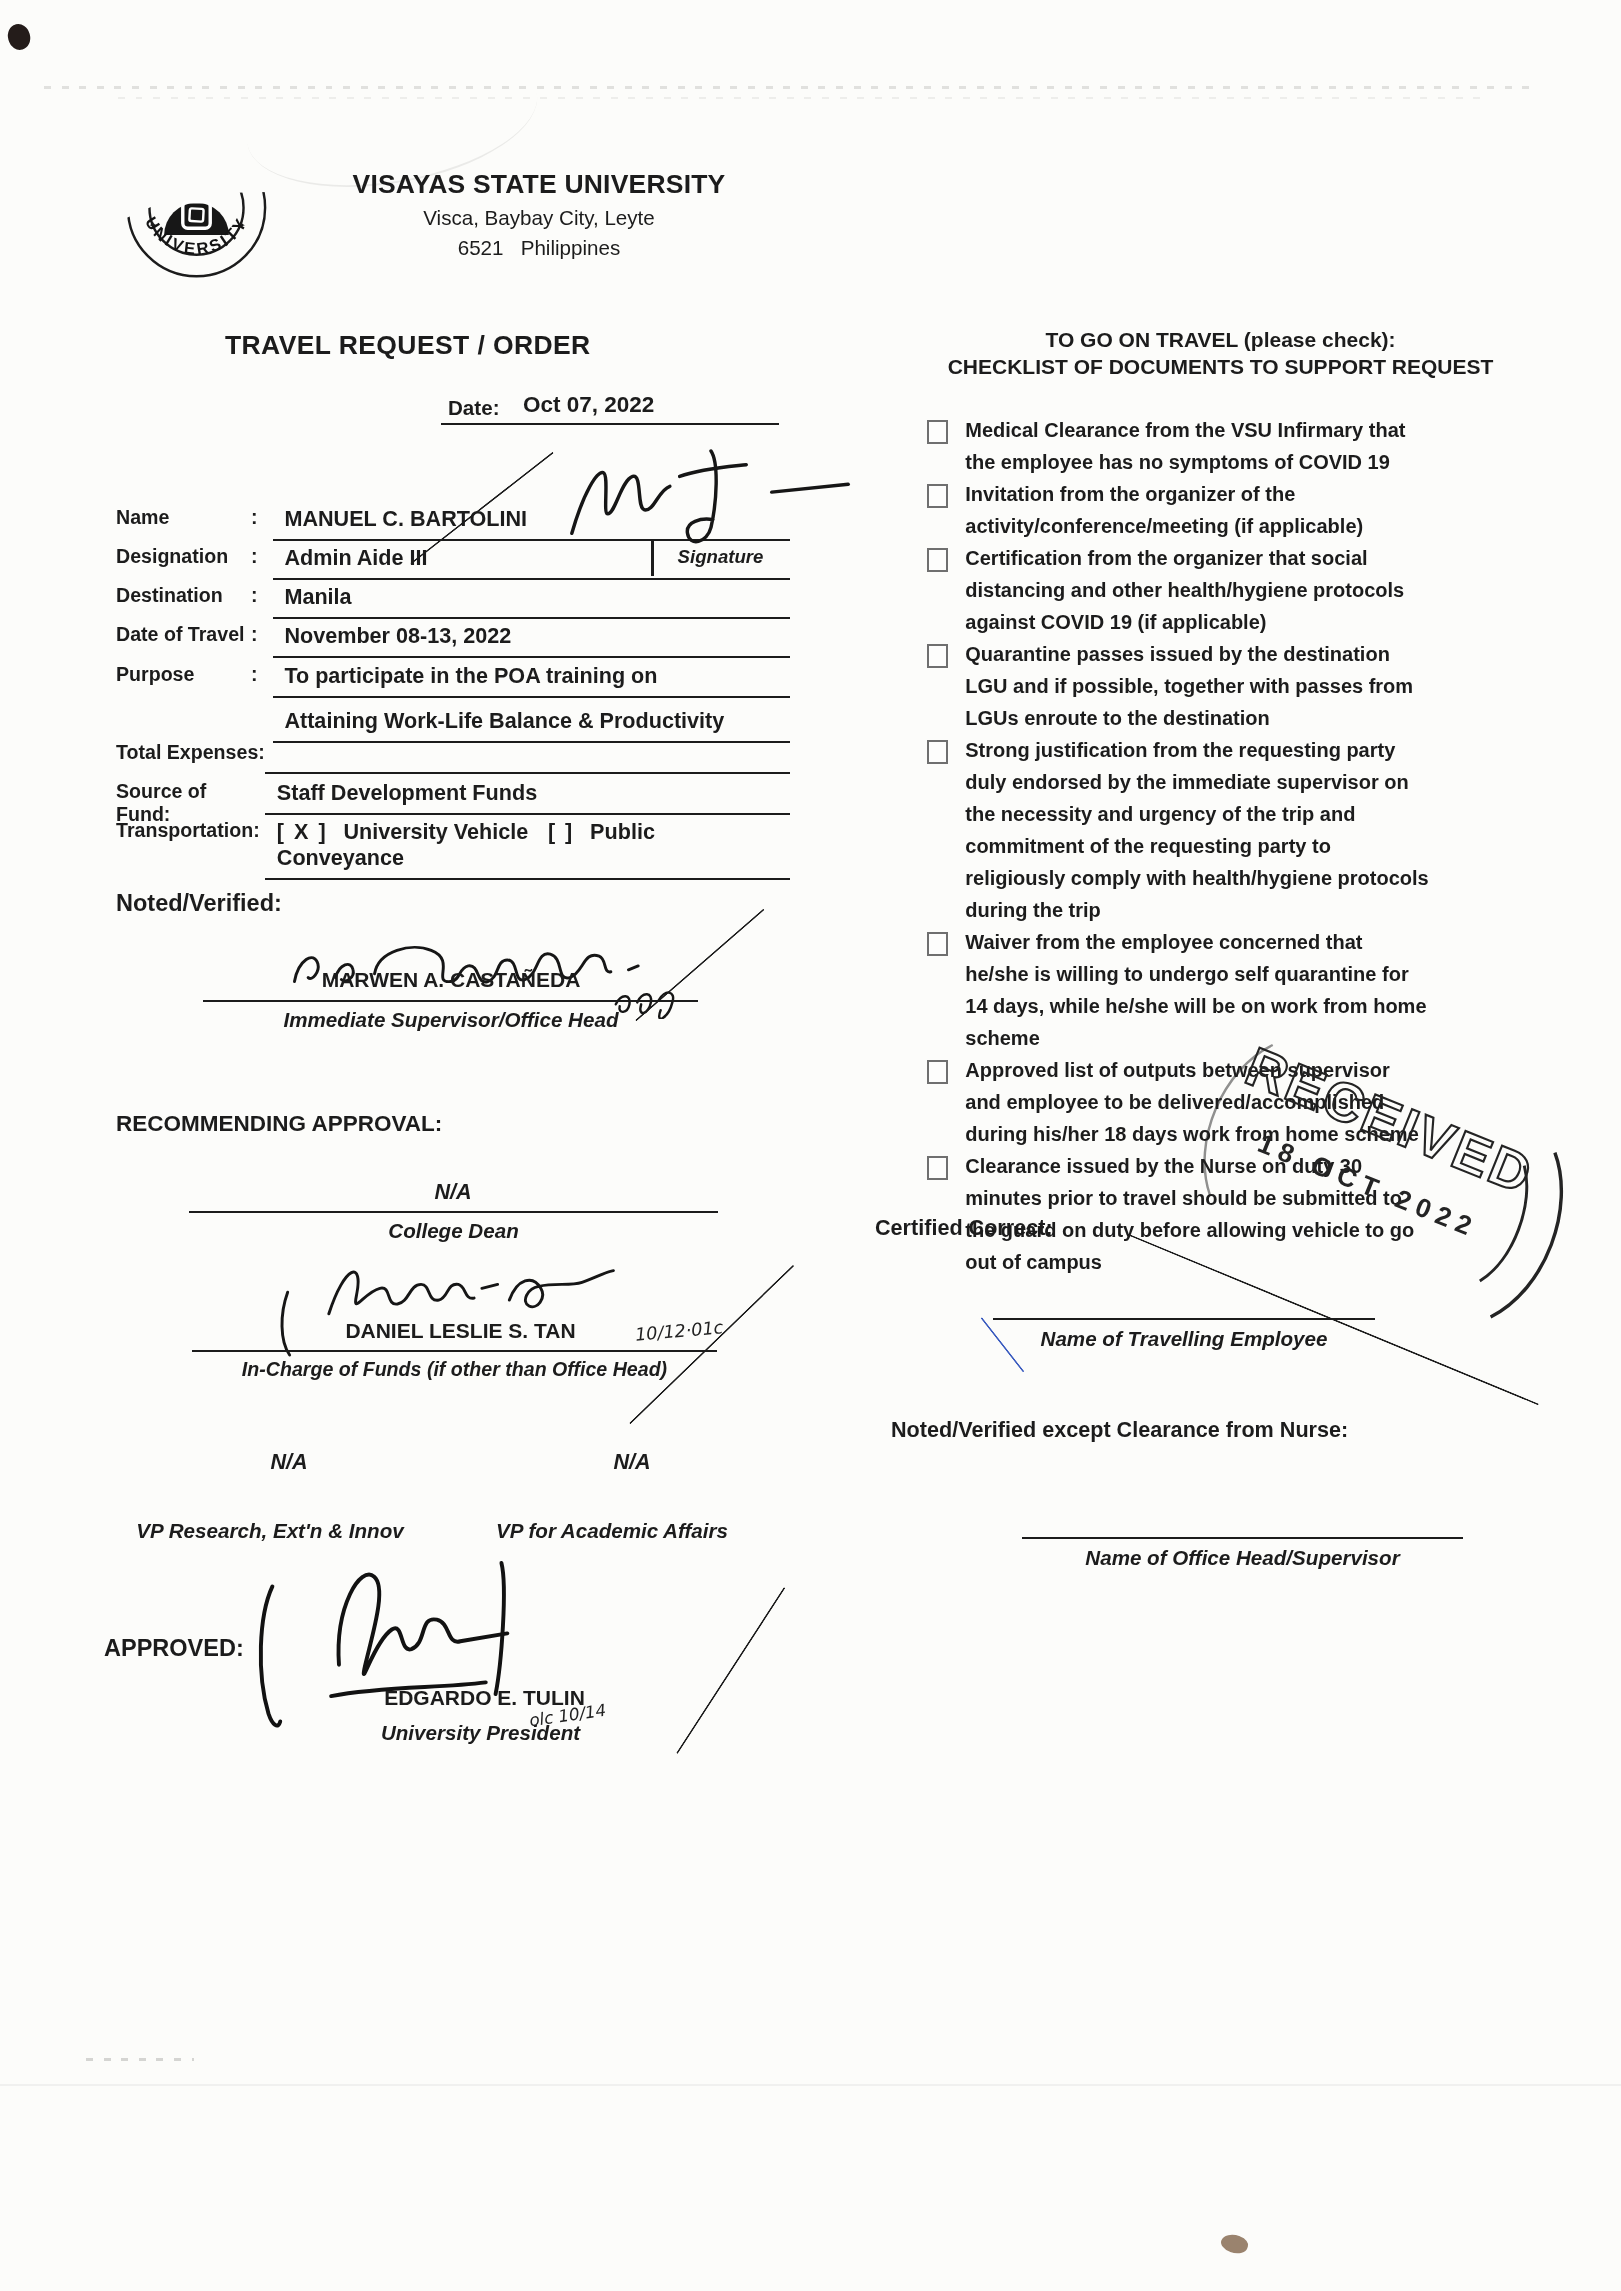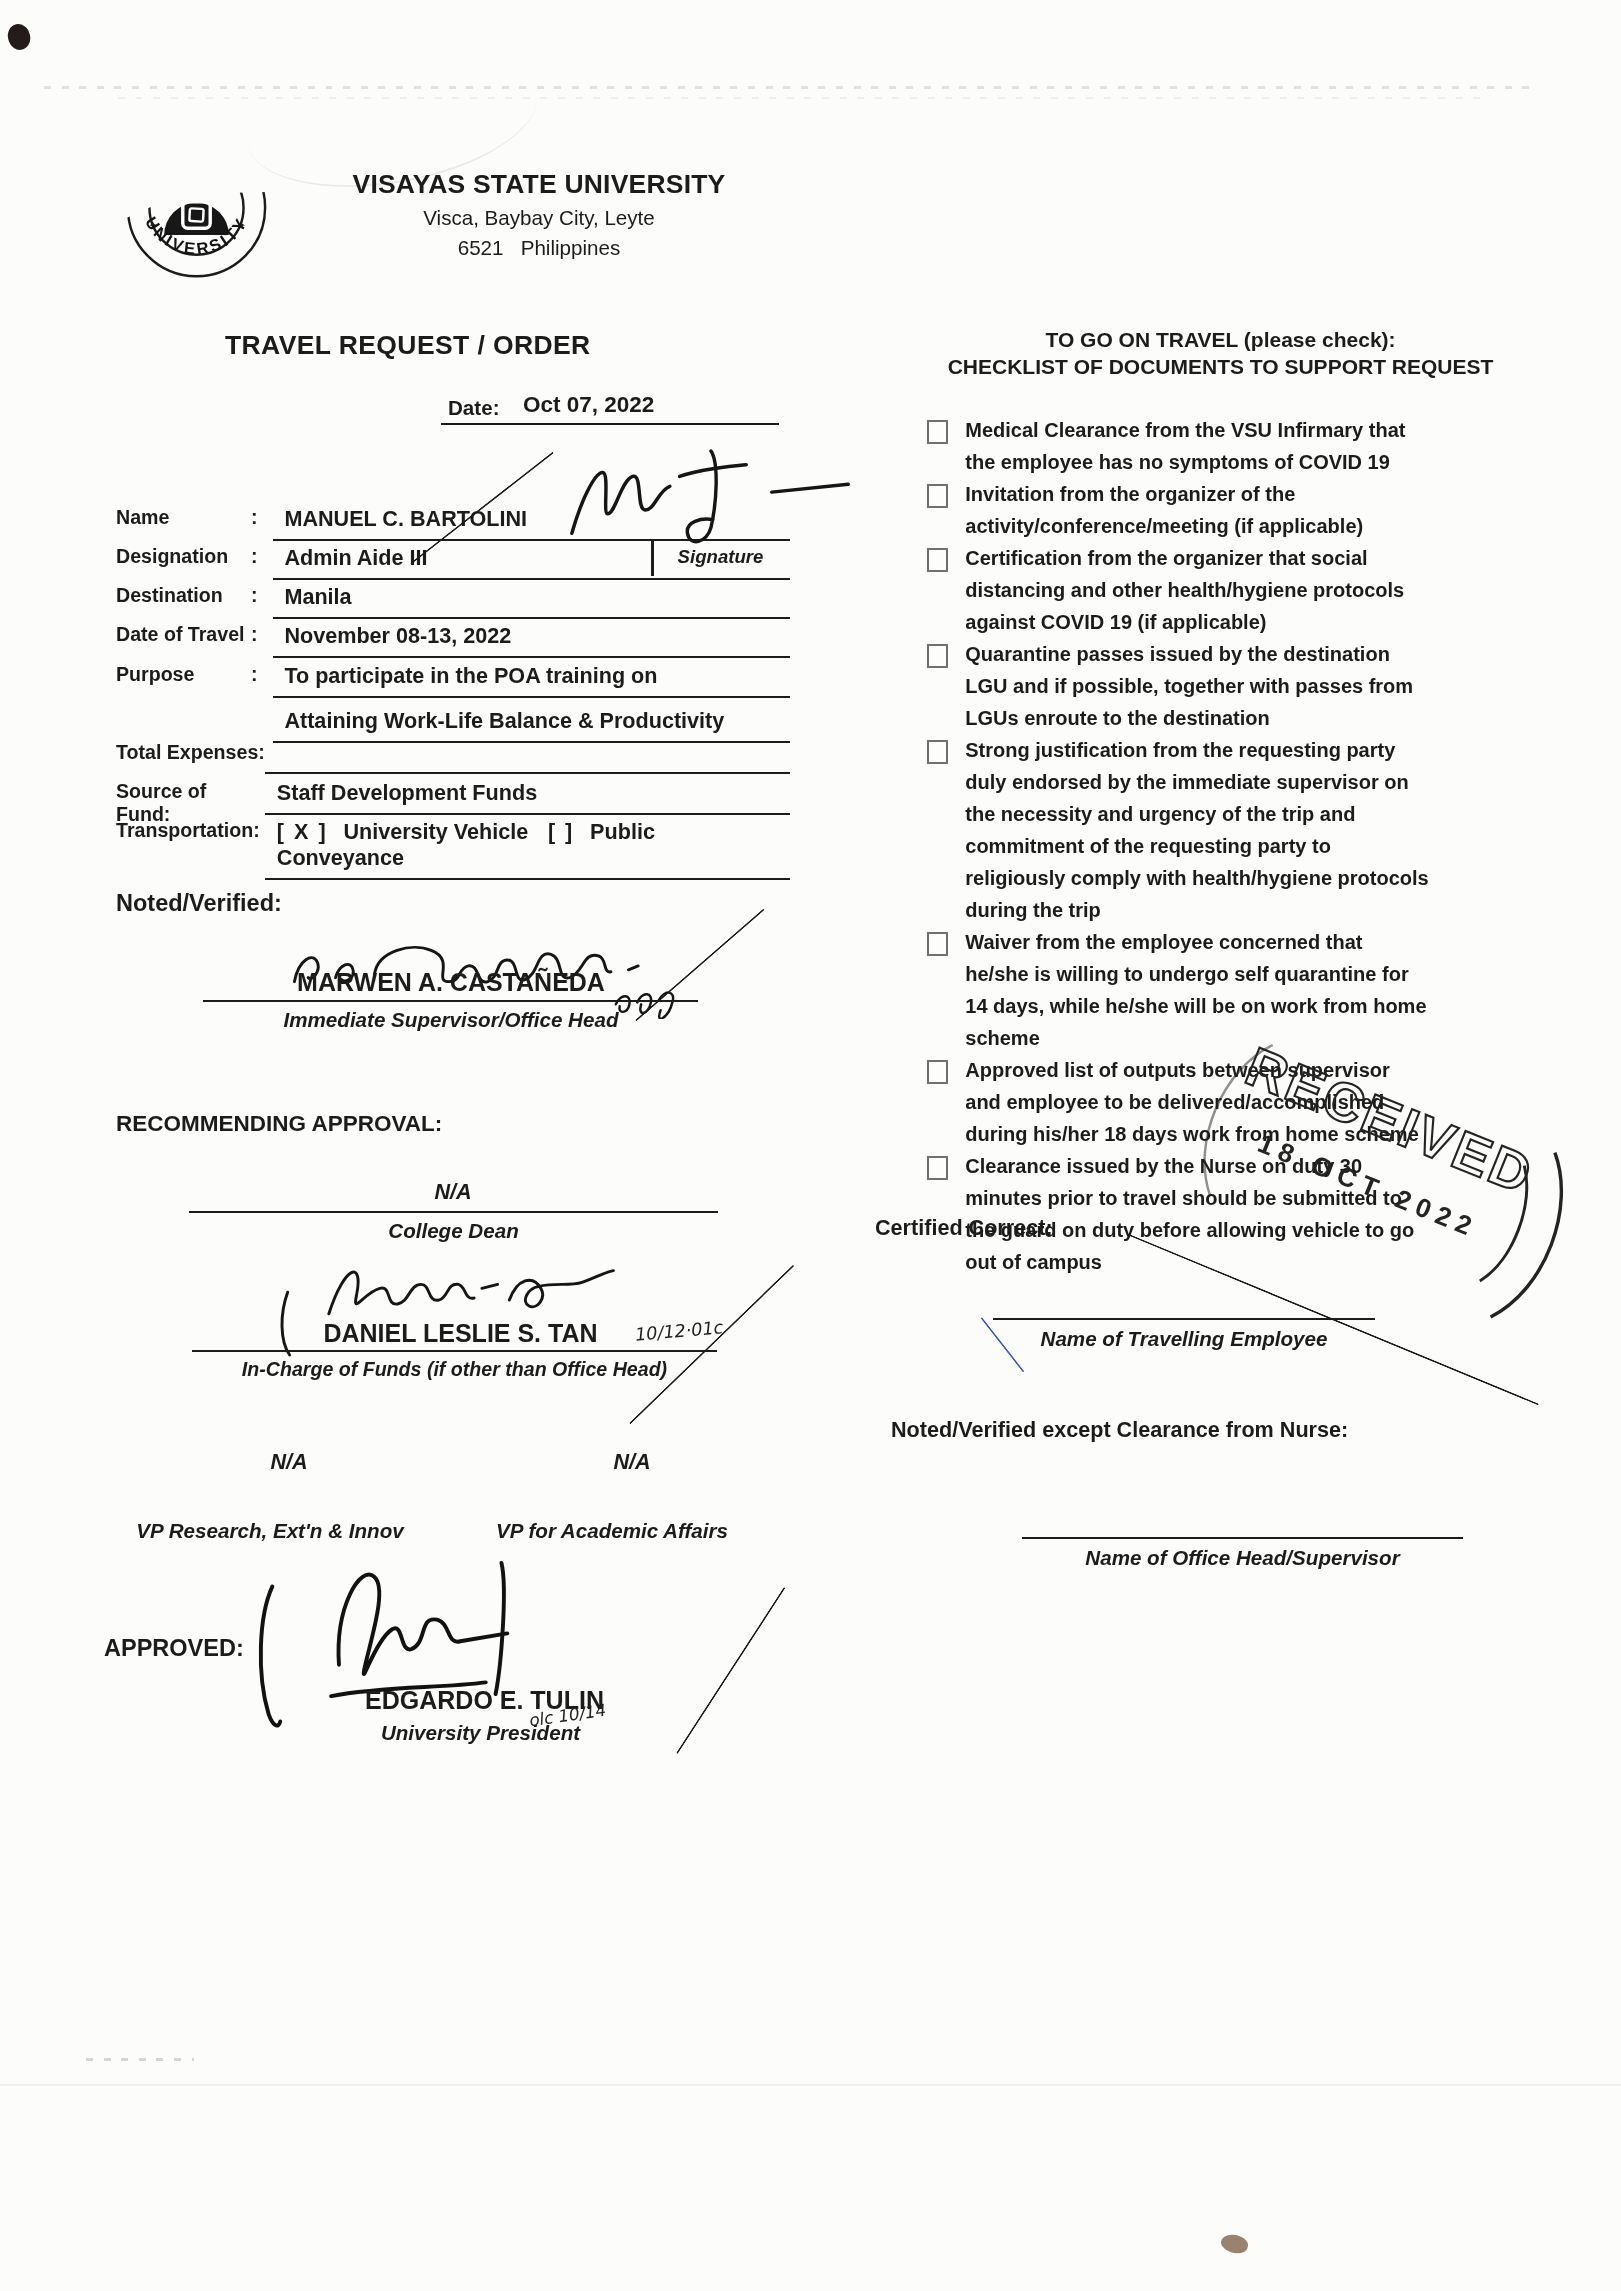--- a/index.html
+++ b/index.html
@@ -20,21 +20,21 @@
   .hline{border-top:2.9px solid #1c1c1c;height:0;}
   .vline{width:2.9px;background:#1c1c1c;}
   .frow{position:absolute;left:116px;width:674px;display:flex;align-items:flex-start;}
   .fl{width:135px;font-size:19.6px;font-weight:bold;flex:none;}
   .fl2{width:149px;font-size:19.6px;font-weight:bold;flex:none;}
   .fc{width:21.6px;font-size:19.6px;font-weight:bold;flex:none;}
   .fv{flex:1;font-size:21.6px;font-weight:bold;border-bottom:2.9px solid #1c1c1c;padding:0 3.9px 6.9px 11.8px;min-height:24.5px;}
   .sig-cell{font-size:18.6px;font-weight:bold;font-style:italic;}
   .sec-head{font-size:23.5px;font-weight:bold;}
   .sec-head2{font-size:22.5px;font-weight:bold;}
-  .sign-name{font-size:25px;font-weight:bold;}
+  .sign-name{font-size:21px;font-weight:bold;}
   .sign-title{font-size:20.6px;font-weight:bold;font-style:italic;}
   .na{font-size:21.6px;font-weight:bold;font-style:italic;}
   .hand{font-family:"DejaVu Sans",sans-serif;font-style:italic;color:#222;}
   
   .chk-title{font-size:21px;font-weight:bold;line-height:26.5px;}
   .chk-item{display:flex;align-items:flex-start;}
   .chk-box{flex:none;width:16.7px;height:20.6px;border:2px solid #6f6f6f;margin:5.9px 17.6px 0 0;background:#fdfdfc;}
   .chk-text{font-size:20px;font-weight:bold;line-height:32px;width:465px;}
   .slash{height:0;border-top:2.9px solid #1c1c1c;transform-origin:0 0;border-radius:2px;}
   .noise{background:repeating-linear-gradient(90deg,#9a9a96 0 6.9px,transparent 6.9px 17.6px);}

